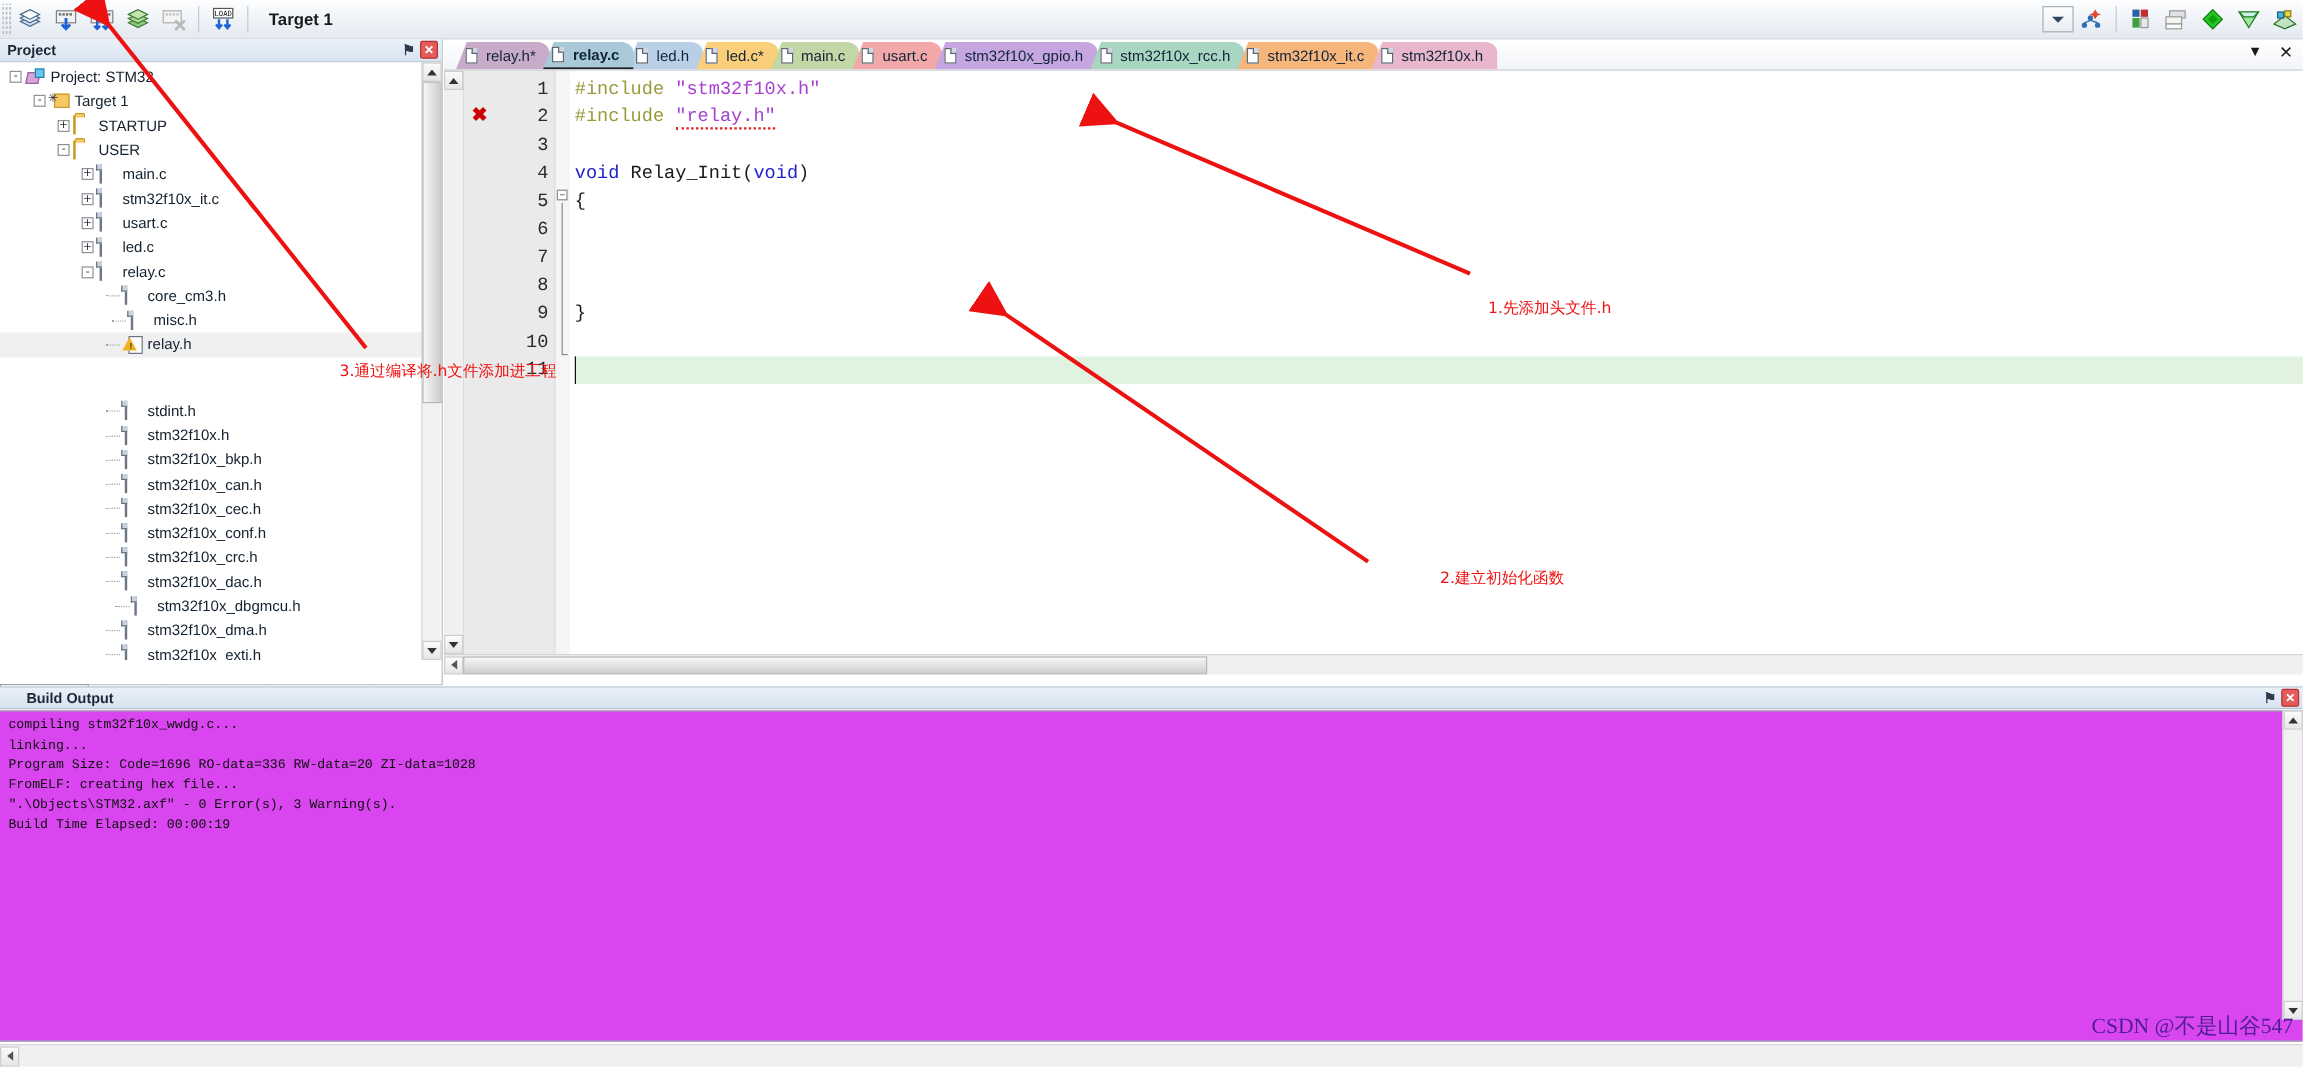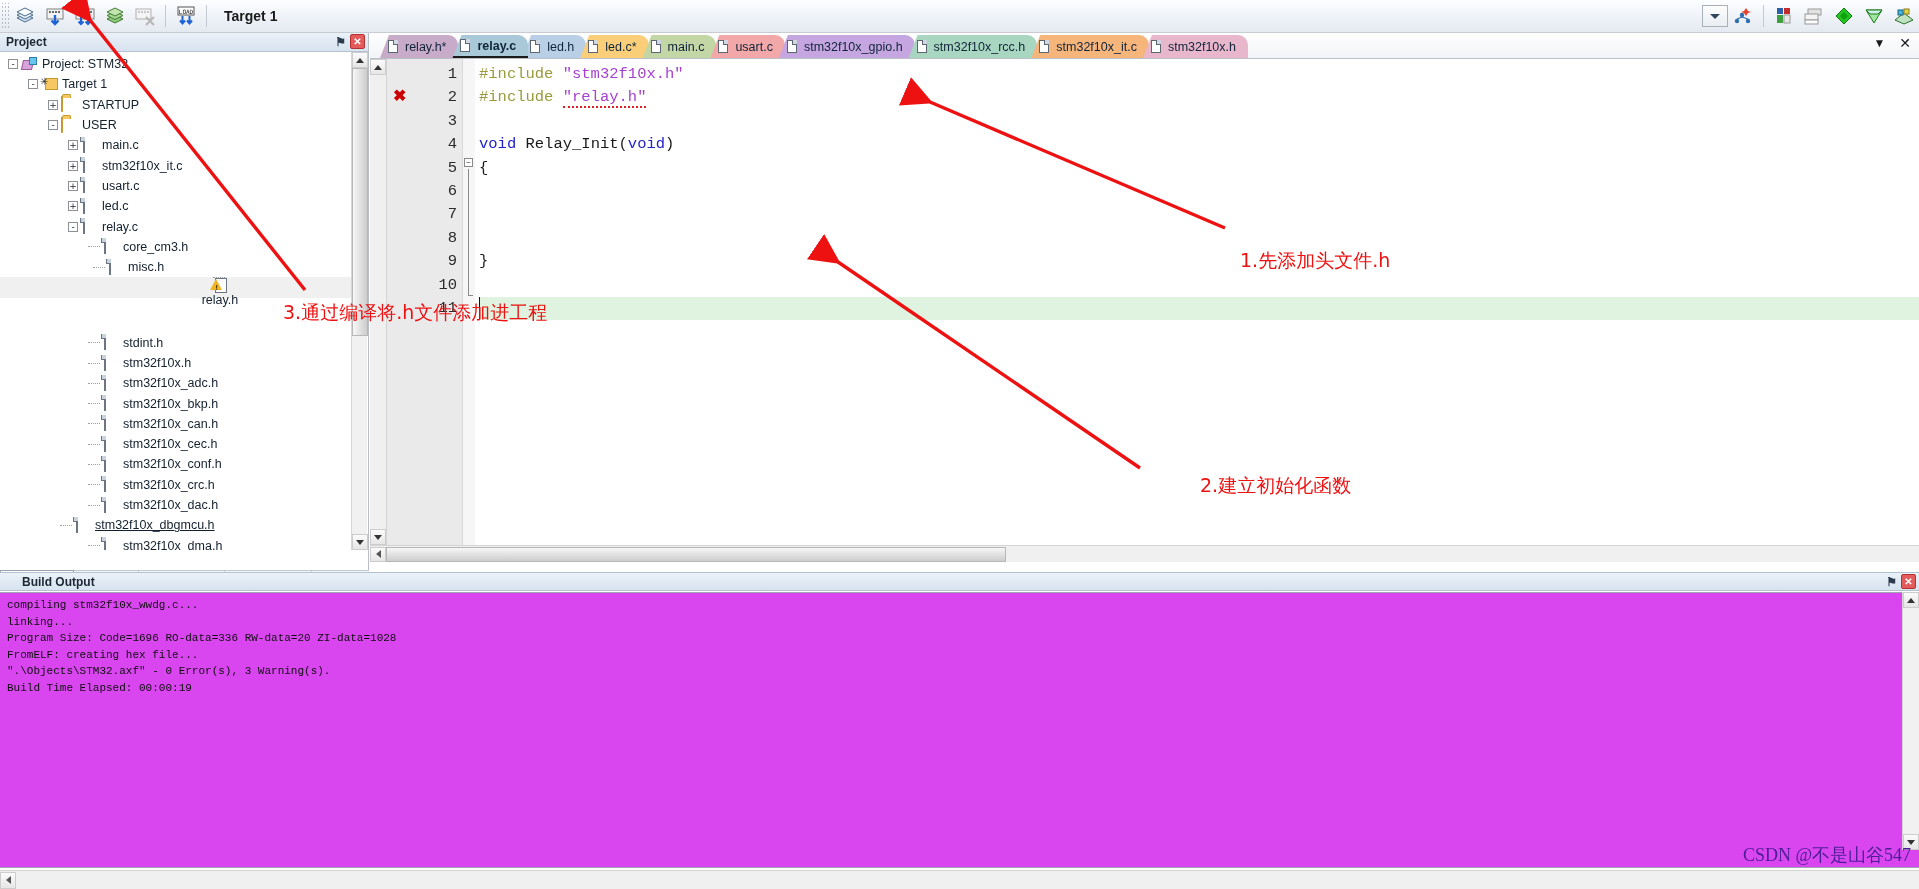--- a/index.html
+++ b/index.html
@@ -81,21 +81,21 @@
     overflow: hidden;
     padding-top: 2px;
     font-size: 12.5px; color: #13202e;
     background: #fff;
   }
   .tnode {
     height: 20.3px; display: flex; align-items: center;
     white-space: nowrap;
     position: relative;
   }
-  .tnode.sel { background: #f0f0f0; flex-direction: column; }
+  .tnode.sel { background: #f0f0f0; }
   .tg {
     width: 10px; height: 10px; margin-right: 3px;
     border: 1px solid #8c9198; background: #fff;
     font-size: 9px; line-height: 8px; text-align: center;
     color: #2a2a2a; flex: 0 0 auto; font-family: "DejaVu Sans", sans-serif;
   }
   .ticon { width: 16px; height: 15px; margin-right: 5px; flex: 0 0 auto; position: relative; }
   .lbl { }
   .dots { width: 12px; height: 1px; border-top: 1px dotted #9aa0a6; margin-right: 2px; flex:0 0 auto;}
 
@@ -289,21 +289,21 @@
     background: #f0f0f0; border-top: 1px solid #d4d4d4; display:flex; align-items:center;
   }
   .watermark {
     position: absolute; right: 8px; bottom: 22px;
     font-size: 18px; color: #4c1d95; font-family: Liberation Serif, serif;
   }
 
   
   .anno-text {
     position: absolute; color: #ee1111;
-    font-size: 19px; white-space: nowrap;
+    font-size: 13px; white-space: nowrap;
     font-family: "DejaVu Sans", sans-serif;
   }
   svg.arrows { position: absolute; left: 0; top: 0; width: 1919px; height: 889px; pointer-events: none; }
 </style>
 </head>
 <body>
 
 <div id="app">
 
   <div class="toolbar">
@@ -501,25 +501,20 @@
           <span class="lbl">stdint.h</span>
         </div>
         <div class="tnode" style="padding-left: 88px;">
           <span class="dots"></span>
           <span class="ticon"><span class="fileico"></span></span>
           <span class="lbl">stm32f10x.h</span>
         </div>
         <div class="tnode" style="padding-left: 88px;">
           <span class="dots"></span>
           <span class="ticon"><span class="fileico"></span></span>
-          <span class="lbl">stm32f10x_adc.h</span>
-        </div>
-        <div class="tnode" style="padding-left: 88px;">
-          <span class="dots"></span>
-          <span class="ticon"><span class="fileico"></span></span>
           <span class="lbl">stm32f10x_bkp.h</span>
         </div>
         <div class="tnode" style="padding-left: 88px;">
           <span class="dots"></span>
           <span class="ticon"><span class="fileico"></span></span>
           <span class="lbl">stm32f10x_can.h</span>
         </div>
         <div class="tnode" style="padding-left: 88px;">
           <span class="dots"></span>
           <span class="ticon"><span class="fileico"></span></span>
@@ -533,21 +528,21 @@
         <div class="tnode" style="padding-left: 88px;">
           <span class="dots"></span>
           <span class="ticon"><span class="fileico"></span></span>
           <span class="lbl">stm32f10x_crc.h</span>
         </div>
         <div class="tnode" style="padding-left: 88px;">
           <span class="dots"></span>
           <span class="ticon"><span class="fileico"></span></span>
           <span class="lbl">stm32f10x_dac.h</span>
         </div>
-        <div class="tnode" style="padding-left: 60px; text-decoration: underline;">
+        <div class="tnode" style="padding-left: 96px;">
           <span class="dots"></span>
           <span class="ticon"><span class="fileico"></span></span>
           <span class="lbl">stm32f10x_dbgmcu.h</span>
         </div>
         <div class="tnode" style="padding-left: 88px;">
           <span class="dots"></span>
           <span class="ticon"><span class="fileico"></span></span>
           <span class="lbl">stm32f10x_dma.h</span>
         </div>
         <div class="tnode" style="padding-left: 88px;">

